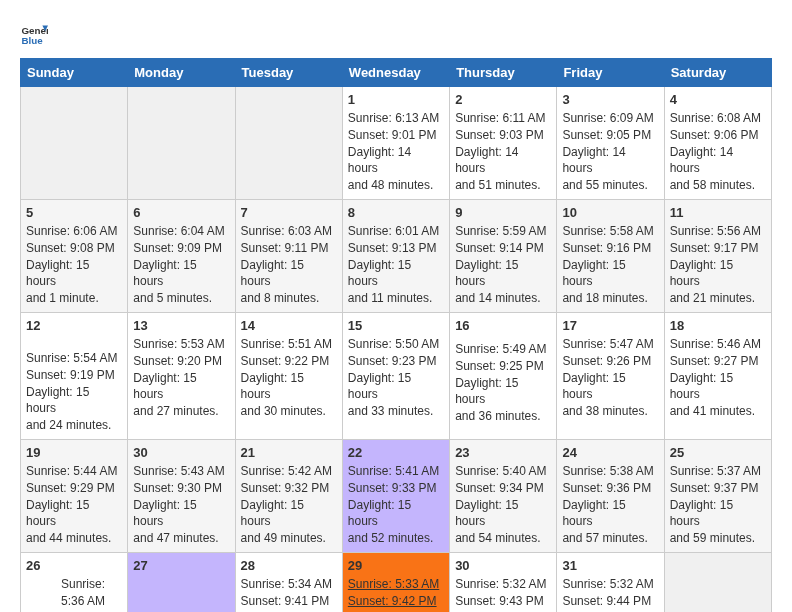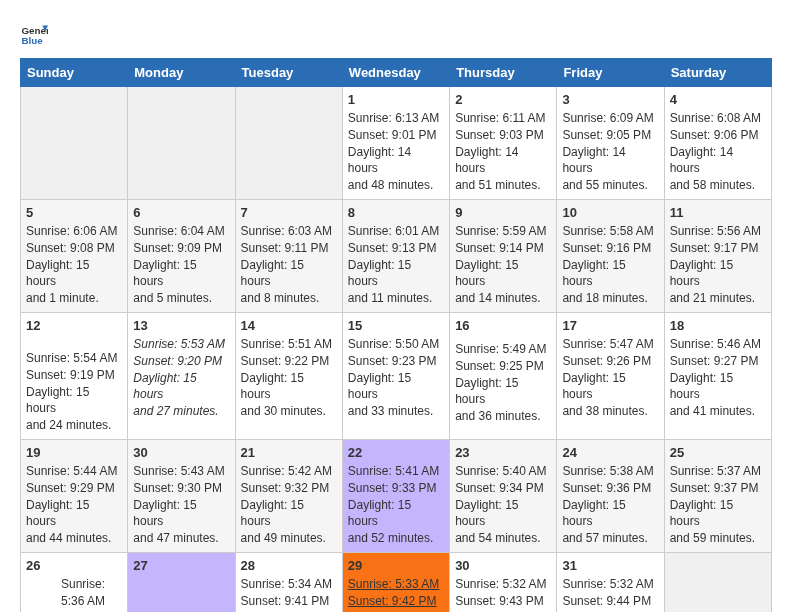--- a/index.html
+++ b/index.html
@@ -198,21 +198,21 @@
       <tr>
         <td style="background-color: rgb(255, 255, 255);">
           <span class="day-number">12</span>
           <div class="day-info" style="white-space: pre-line; margin-top: 17px;">Sunrise: 5:54 AM
 Sunset: 9:19 PM
 Daylight: 15 hours
 and 24 minutes.</div>
         </td>
         <td style="background-color: rgb(255, 255, 255);">
           <span class="day-number">13</span>
-          <div class="day-info" style="white-space: pre-line; font-style: italic;">Sunrise: 5:53 AM
+          <div class="day-info" style="white-space: pre-line;">Sunrise: 5:53 AM
 Sunset: 9:20 PM
 Daylight: 15 hours
 and 27 minutes.</div>
         </td>
         <td style="background-color: rgb(255, 255, 255);">
           <span class="day-number">14</span>
           <div class="day-info" style="white-space: pre-line;">Sunrise: 5:51 AM
 Sunset: 9:22 PM
 Daylight: 15 hours
 and 30 minutes.</div>

